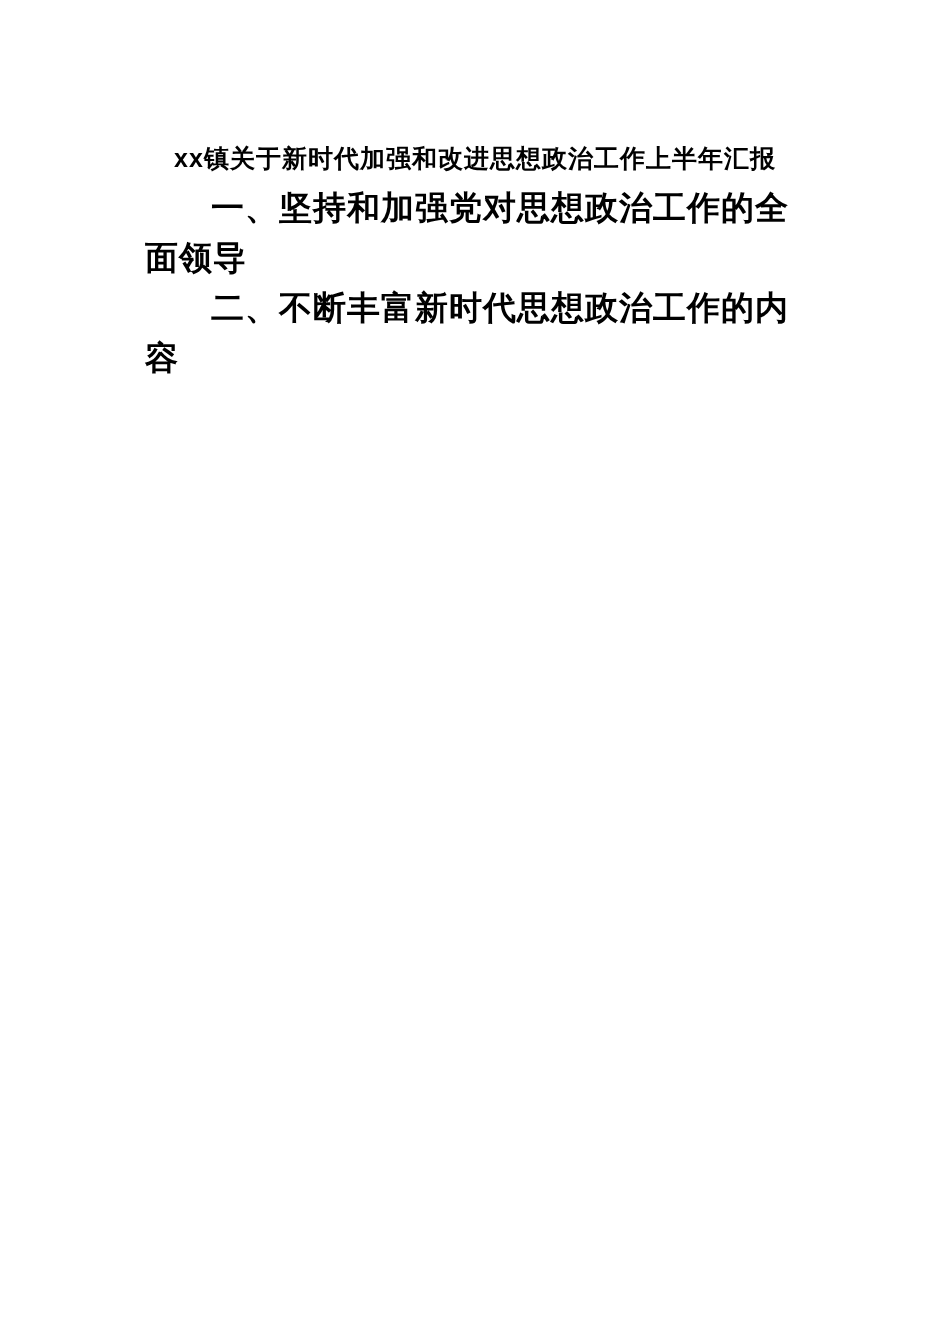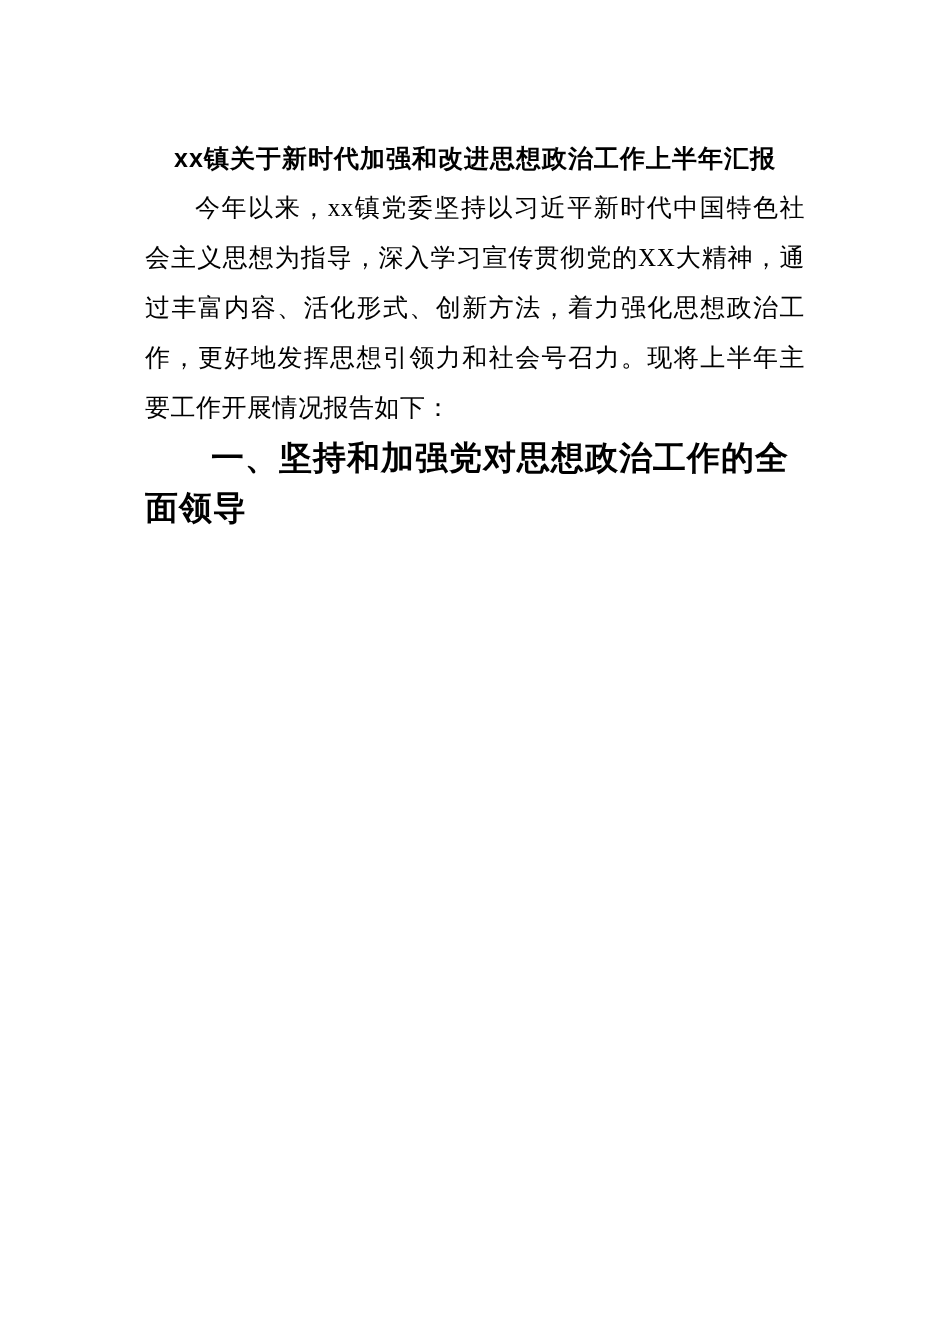--- a/index.html
+++ b/index.html
@@ -45,19 +45,19 @@
     font-family: "Liberation Sans", "DejaVu Sans", sans-serif;
     letter-spacing: 1px;
   }
 </style>
 </head>
 <body>
 
 <div class="page">
   <h1 class="doc-title">xx镇关于新时代加强和改进思想政治工作上半年汇报</h1>
 
-  <p class="para">今年以来，xx镇党委坚持以习近平新时代中国特色社会主义思想为指导，深入学习宣传贯彻党的XX大精神，通过丰富内容、活化形式、创新方法，着力强化思想政治工作，更好地发挥思想引领力和社会号召力。现将上半年主要工作开展情况报告如下：</p>
 
   <h2 class="section-heading">一、坚持和加强党对思想政治工作的全面领导</h2>
 
 
+  <h2 class="section-heading">二、不断丰富新时代思想政治工作的内容</h2>
 
 </div>
 
 </body></html>

